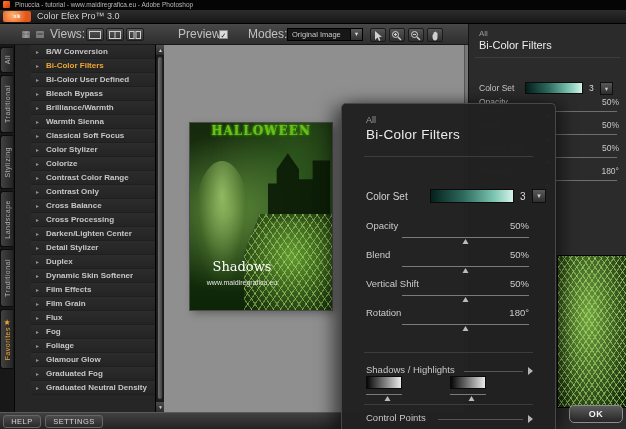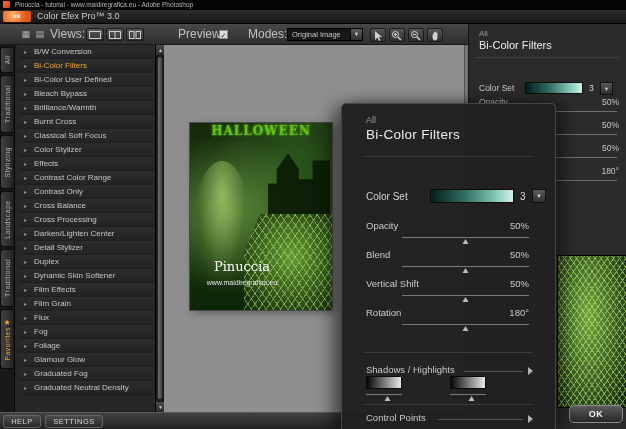--- a/index.html
+++ b/index.html
@@ -42,21 +42,21 @@
   .tabstrip { position:absolute; left:0; top:45px; width:14px; height:367px; background:#181818; }
   .tab { position:absolute; left:0; width:13px; background:linear-gradient(90deg,#424242,#242424);
     border:1px solid #0c0c0c; border-right:none; border-radius:3px 0 0 3px;
     display:flex; flex-direction:column; align-items:center; justify-content:center; overflow:hidden; }
   .tab .vtext { writing-mode:vertical-rl; transform:rotate(180deg); font-size:7px; color:#b0b0b0; letter-spacing:.5px; }
   .tab.fav .vtext { color:#f0a732; }
   .tab .star { font-size:8px; color:#f0a732; line-height:9px; }
 
   
   .filterlist { position:absolute; left:14px; top:45px; width:150px; height:367px; background:#262626; border-left:1px solid #050505; }
-  .filteritems { position:absolute; left:4px; top:0; width:141px; height:367px; overflow:hidden; }
+  .filteritems { position:absolute; left:16px; top:0; width:141px; height:367px; overflow:hidden;font-weight:bold; }
   .fitem { position:relative; height:14px; line-height:14px; padding-left:15px; font-size:8px; color:#c6c6c6;
     border-bottom:1px solid #1f1f1f; background:linear-gradient(#2c2c2c,#242424); white-space:nowrap; overflow:hidden; }
   .fitem::before { content:"►"; position:absolute; left:4px; top:0; font-size:5px; color:#8e8e8e; }
   .fitem.selected { color:#f0a732; }
   .scrollbar { position:absolute; right:0; top:0; width:9px; height:367px; background:#1a1a1a; border-left:1px solid #000; }
   .sb-btn { position:absolute; left:0; width:9px; height:10px; background:linear-gradient(#4c4c4c,#2b2b2b);
     color:#cfcfcf; font-size:5px; text-align:center; line-height:10px; }
   .sb-thumb { position:absolute; left:1px; top:11px; width:6px; height:344px;
     background:linear-gradient(90deg,#6d6d6d,#424242); border:1px solid #222; border-radius:3px; }
 
@@ -243,24 +243,24 @@
       </div>
   </div>
 
   <div class="filterlist">
     <div class="filteritems">
       <div class="fitem">B/W Conversion</div>
       <div class="fitem selected">Bi-Color Filters</div>
       <div class="fitem">Bi-Color User Defined</div>
       <div class="fitem">Bleach Bypass</div>
       <div class="fitem">Brilliance/Warmth</div>
-      <div class="fitem">Burnt Cross</div>
+      <div class="fitem">Warmth Sienna</div>
       <div class="fitem">Classical Soft Focus</div>
       <div class="fitem">Color Stylizer</div>
-      <div class="fitem">Effects</div>
+      <div class="fitem">Colorize</div>
       <div class="fitem">Contrast Color Range</div>
       <div class="fitem">Contrast Only</div>
       <div class="fitem">Cross Balance</div>
       <div class="fitem">Cross Processing</div>
       <div class="fitem">Darken/Lighten Center</div>
       <div class="fitem">Detail Stylizer</div>
       <div class="fitem">Duplex</div>
       <div class="fitem">Dynamic Skin Softener</div>
       <div class="fitem">Film Effects</div>
       <div class="fitem">Film Grain</div>
@@ -277,21 +277,21 @@
       <span class="sb-btn" style="bottom:0">▼</span>
     </div>
   </div>
 
   <div class="canvas">
     <div class="preview">
       <div class="pv-headline">HALLOWEEN</div>
       <div class="pv-house"></div>
       <div class="pv-figure"></div>
       <div class="pv-net"></div>
-      <div class="pv-name">Pinuccia</div>
+      <div class="pv-name">Shadows</div>
       <div class="pv-url">www.maidiregrafica.eu</div>
     </div>
     <div class="canvas-scroll"></div>
   </div>
 
   <div class="rpanel">
     <div class="rp-section">All</div>
     <div class="rp-title">Bi-Color Filters</div>
     <div class="rp-div"></div>
     <div class="rp-colorset">

